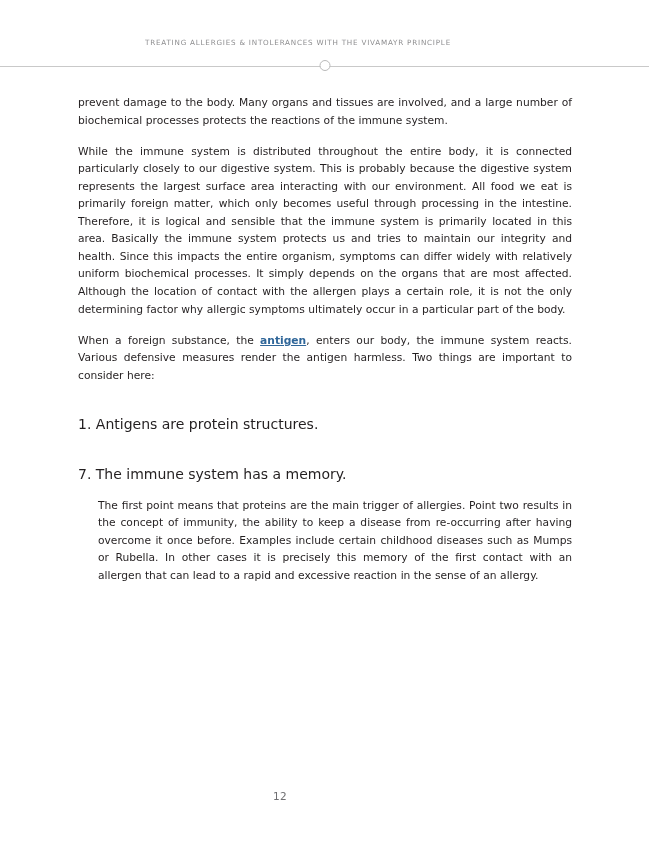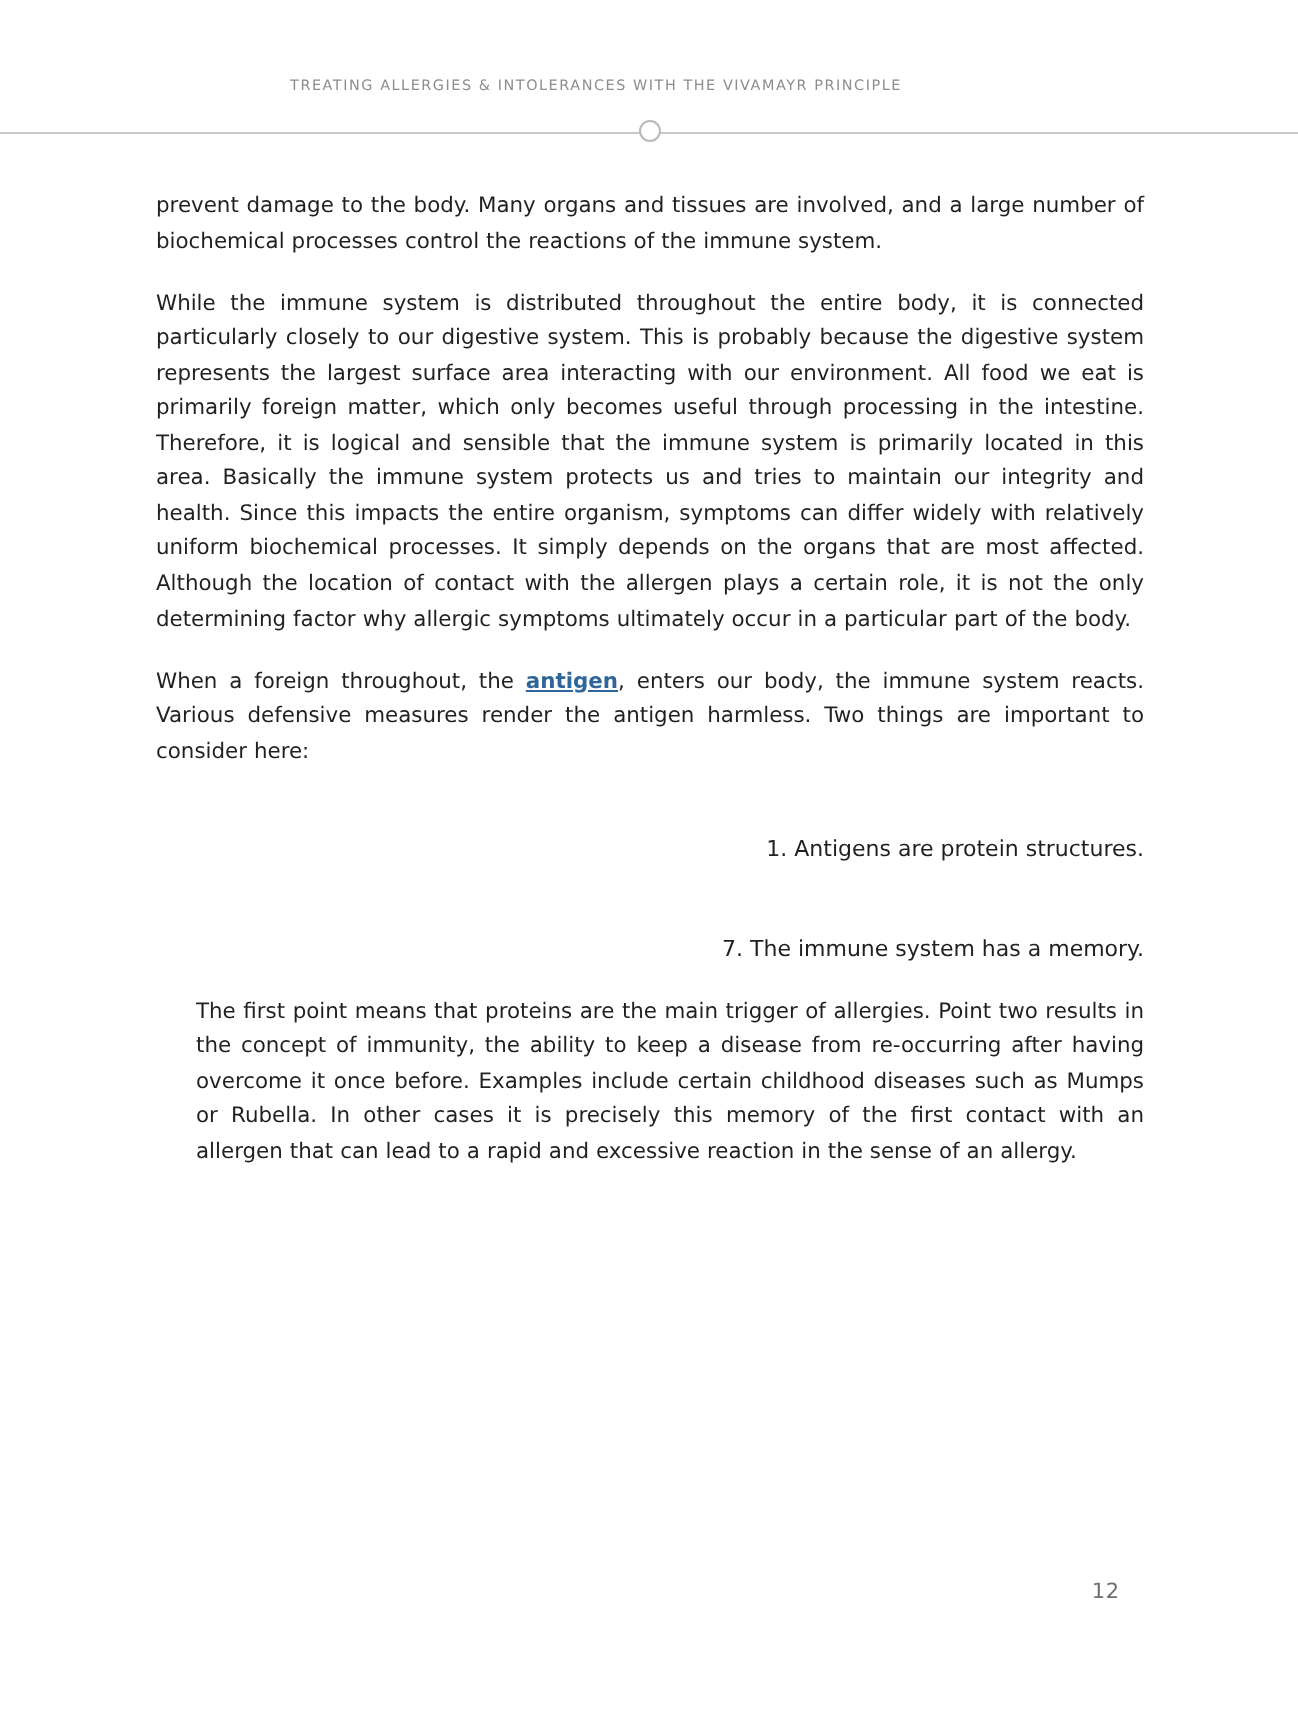--- a/index.html
+++ b/index.html
@@ -86,65 +86,65 @@
   }
   p.para.last {
     margin-bottom: 0;
     margin-left: 20px;
   }
 
   .list-block {
     margin: 0 0 13.5px 0;
   }
   .list-block .list-line {
-    font-size: 11px;
+    font-size: 14px;
     line-height: 17.55px;
     color: #231f20;
-    text-align: right;
+    text-align: left;
     white-space: nowrap;
     margin-top: 32px;
   }
 
   .term-highlight {
     font-weight: bold;
     color: #2f6699;
     text-decoration: underline;
   }
 
   
   .page-number {
     position: absolute;
     top: 790px;
     left: 0;
     width: 560px;
-    text-align: right;
+    text-align: center;
     font-size: 10.5px;
     color: #6f6f72;
     letter-spacing: 0.4px;
   }
 </style>
 </head>
 <body>
 
 <div class="page">
 
   <div class="running-header">TREATING ALLERGIES &amp; INTOLERANCES WITH THE VIVAMAYR PRINCIPLE</div>
 
   <div class="header-rule-wrap">
     <div class="header-rule"></div>
     <div class="header-rule-circle"></div>
   </div>
 
   <div class="content">
 
-    <p class="para">prevent damage to the body. Many organs and tissues are involved, and a large number of biochemical processes control the reactions of the immune system.</p>
+    <p class="para">prevent damage to the body. Many organs and tissues are involved, and a large number of biochemical processes protects the reactions of the immune system.</p>
 
     <p class="para">While the immune system is distributed throughout the entire body, it is connected particularly closely to our digestive system. This is probably because the digestive system represents the largest surface area interacting with our environment. All food we eat is primarily foreign matter, which only becomes useful through processing in the intestine. Therefore, it is logical and sensible that the immune system is primarily located in this area. Basically the immune system protects us and tries to maintain our integrity and health. Since this impacts the entire organism, symptoms can differ widely with relatively uniform biochemical processes. It simply depends on the organs that are most affected. Although the location of contact with the allergen plays a certain role, it is not the only determining factor why allergic symptoms ultimately occur in a particular part of the body.</p>
 
-    <p class="para"><span>When a foreign throughout, the </span><span class="term-highlight">antigen</span><span>, enters our body, the immune system reacts. Various defensive measures render the antigen harmless. Two things are important to consider here:</span></p>
+    <p class="para"><span>When a foreign substance, the </span><span class="term-highlight">antigen</span><span>, enters our body, the immune system reacts. Various defensive measures render the antigen harmless. Two things are important to consider here:</span></p>
 
     <div class="list-block">
       <div class="list-line">1. Antigens are protein structures.</div>
       <div class="list-line">7. The immune system has a memory.</div>
     </div>
 
     <p class="para last">The first point means that proteins are the main trigger of allergies. Point two results in the concept of immunity, the ability to keep a disease from re-occurring after having overcome it once before. Examples include certain childhood diseases such as Mumps or Rubella. In other cases it is precisely this memory of the first contact with an allergen that can lead to a rapid and excessive reaction in the sense of an allergy.</p>
 
   </div>
 

